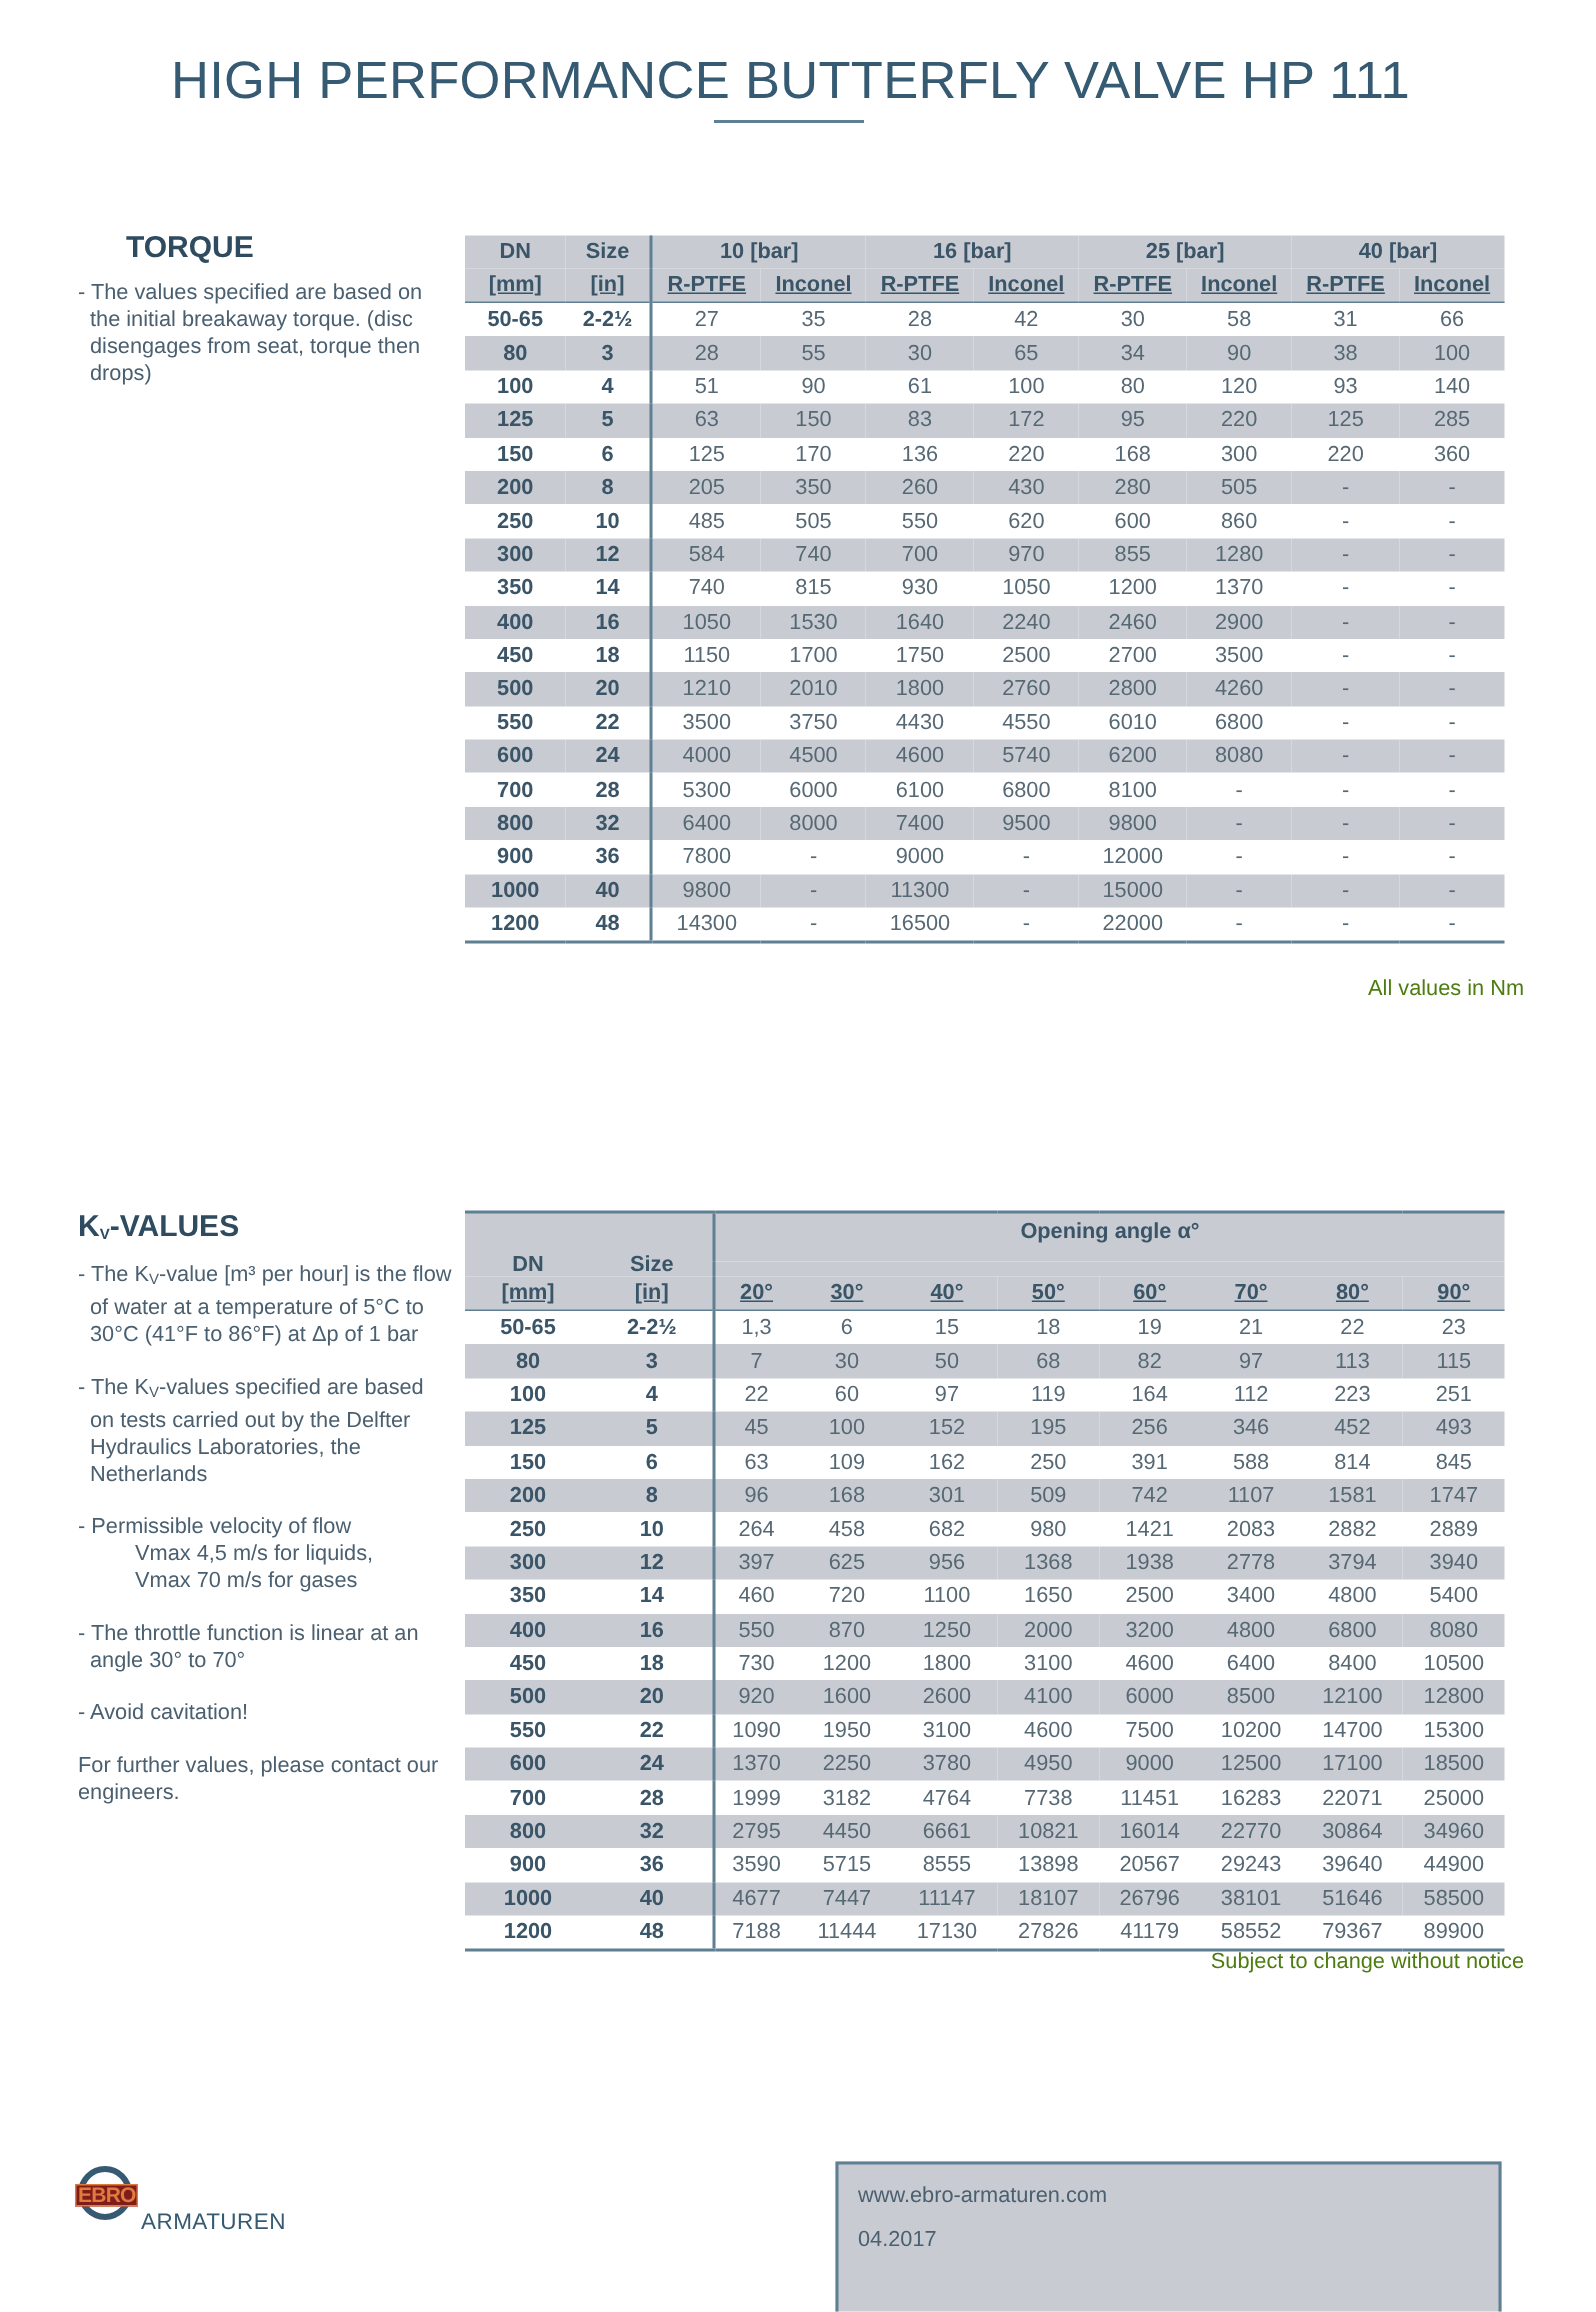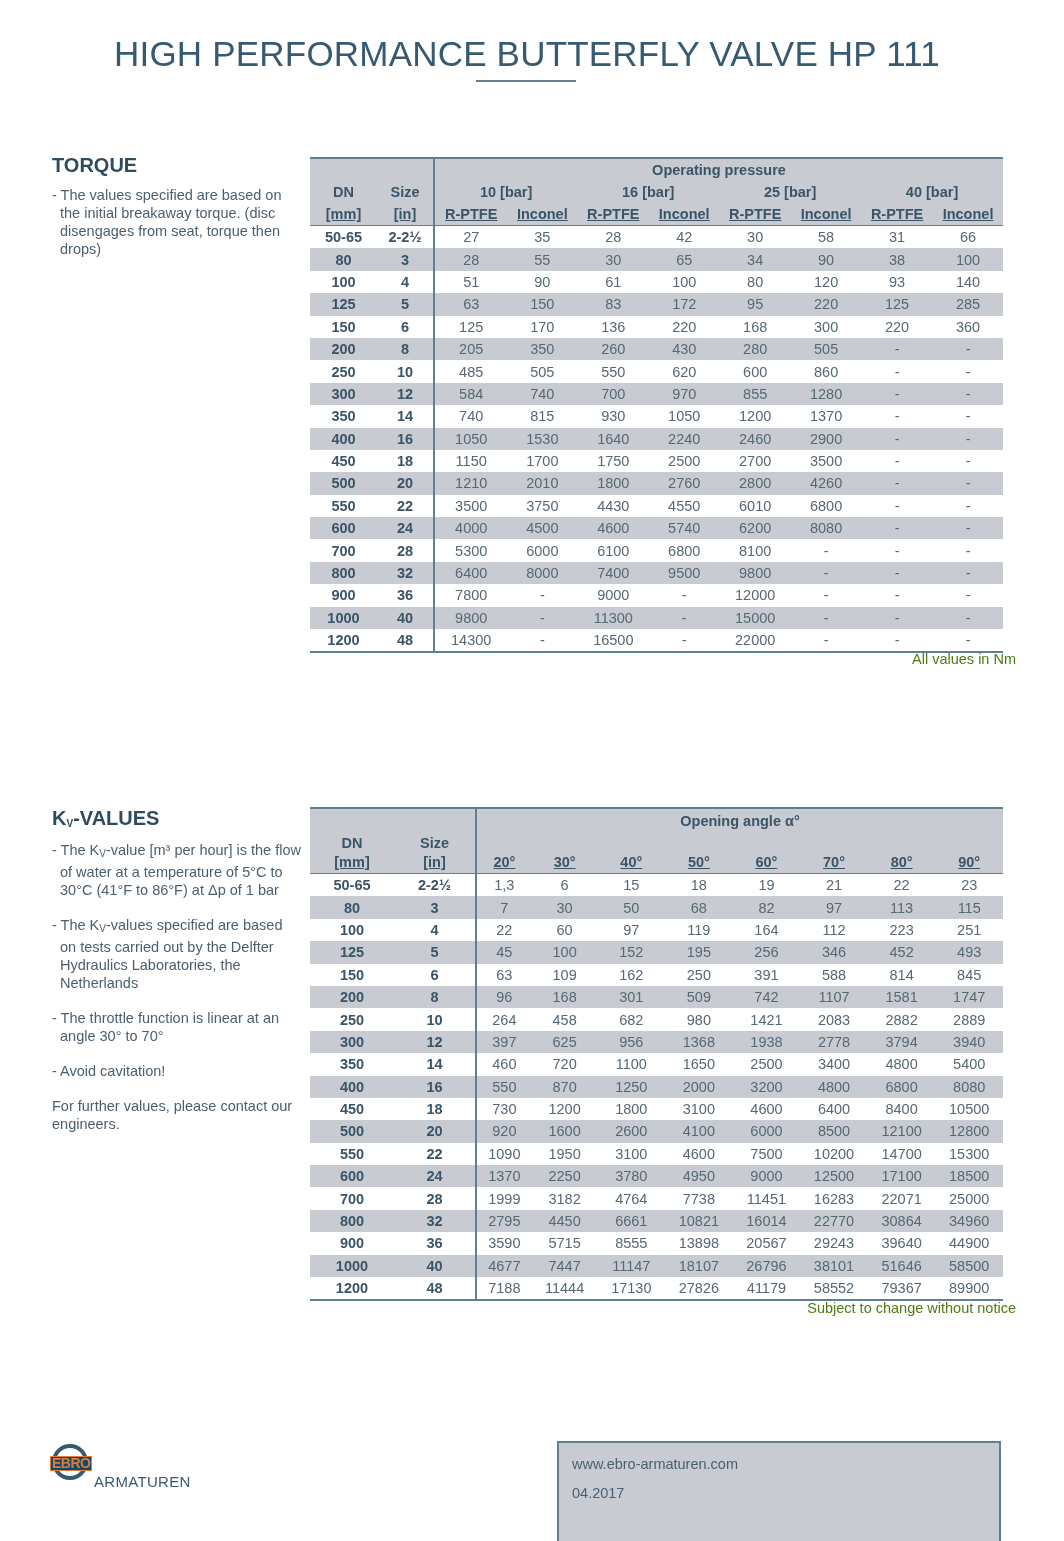--- a/index.html
+++ b/index.html
@@ -25,56 +25,51 @@
   table.dt tbody tr:nth-child(even) td { background: #c8ccd2; }
   table.dt tbody tr:last-child td { border-bottom: 2px solid #5f7f93; }
   table.dt .vl { border-left: 2px solid #5f7f93; }
 
   #torque-table { left: 310px; top: 157px; width: 693px; }
   #kv-table { left: 310px; top: 807px; width: 693px; }
   .foot-note { position: absolute; right: 48px; font-size: 14.5px; color: #4d7c0f; }
 
   .logo { position: absolute; left: 50px; top: 1444px; height: 42px; width: 200px; }
   .logo-ring { position: absolute; left: 2px; top: 0; width: 36px; height: 36px; border: 4px solid #355a72; border-radius: 50%; box-sizing: border-box; }
-  .logo-ebro { position: absolute; left: 0; top: 12px; background: #0c4a6e; color: #e07b3c; font-weight: bold; font-size: 14px; padding: 0 1px; letter-spacing: -0.5px; border: 1px solid #e07b3c; line-height: 13px; }
+  .logo-ebro { position: absolute; left: 0; top: 12px; background: #7f1d1d; color: #e07b3c; font-weight: bold; font-size: 14px; padding: 0 1px; letter-spacing: -0.5px; border: 1px solid #e07b3c; line-height: 13px; }
   .logo-arm { position: absolute; left: 44px; top: 29px; color: #355a72; font-weight: normal; font-size: 15px; letter-spacing: 0.3px; }
 
   .contact-box { position: absolute; left: 557px; top: 1441px; width: 444px; height: 110px; background: #c8ccd2; border: 2px solid #5f7f93; box-sizing: border-box; padding: 12px 0 0 13px; font-size: 14.5px; color: #4a5f6f; line-height: 18px; }
   .contact-box .date { margin-top: 11px; }
 </style>
 </head>
 <body>
 
 <div class="title">HIGH PERFORMANCE BUTTERFLY VALVE HP 111</div>
 <div class="title-rule"></div>
 
-<div class="sect-head" style="top:154px;">TORQUE</div>
+<div class="sect-head" style="top:154px;margin-left:32px;">TORQUE</div>
 <div class="notes" style="top:186px;">
   <p class="note">- The values specified are based on the initial breakaway torque. (disc disengages from seat, torque then drops)</p>
 </div>
 
 <table class="dt" id="torque-table">
   <colgroup>
     <col style="width:67px">
       <col style="width:57px">
     <col>
       <col>
       <col>
       <col>
       <col>
       <col>
       <col>
       <col>
   </colgroup>
   <thead>
-    <tr class="top">
-      <th></th>
-      <th></th>
-      <th class="vl" colspan="8">Operating pressure</th>
-    </tr>
     <tr>
       <th>DN</th>
       <th>Size</th>
       <th class="vl" colspan="2">10 [bar]</th>
       <th colspan="2">16  [bar]</th>
       <th colspan="2">25 [bar]</th>
       <th colspan="2">40 [bar]</th>
     </tr>
     <tr class="last" id="torque-mat-row">
       <th>[mm]</th>
@@ -319,20 +314,21 @@
         <td>-</td>
       </tr>
     </tbody>
 </table>
 <div class="foot-note" style="top:651px;">All values in Nm</div>
 
 <div class="sect-head" style="top:807px;"><span>K</span><sub class="v">V</sub><span>-VALUES</span></div>
 <div class="notes" style="top:841px;">
   <p class="note"><span>- The K</span><sub class="v">V</sub><span>-value [m³ per hour] is the flow of water at a temperature of 5°C to 30°C (41°F to 86°F) at Δp of 1 bar</span></p>
   <p class="note"><span>- The K</span><sub class="v">V</sub><span>-values specified are based on tests carried out by the Delfter Hydraulics Laboratories, the Netherlands</span></p>
+  <p class="note"><span>- Permissible velocity of flow</span><span class="ind">Vmax 4,5 m/s for liquids,</span><span class="ind">Vmax 70 m/s for gases</span></p>
   <p class="note">- The throttle function is linear at an angle 30° to 70°</p>
   <p class="note">- Avoid cavitation!</p>
   <p class="note plain">For further values, please contact our engineers.</p>
 </div>
 
 <table class="dt" id="kv-table">
   <colgroup>
     <col style="width:84px">
       <col style="width:82px">
     <col>

